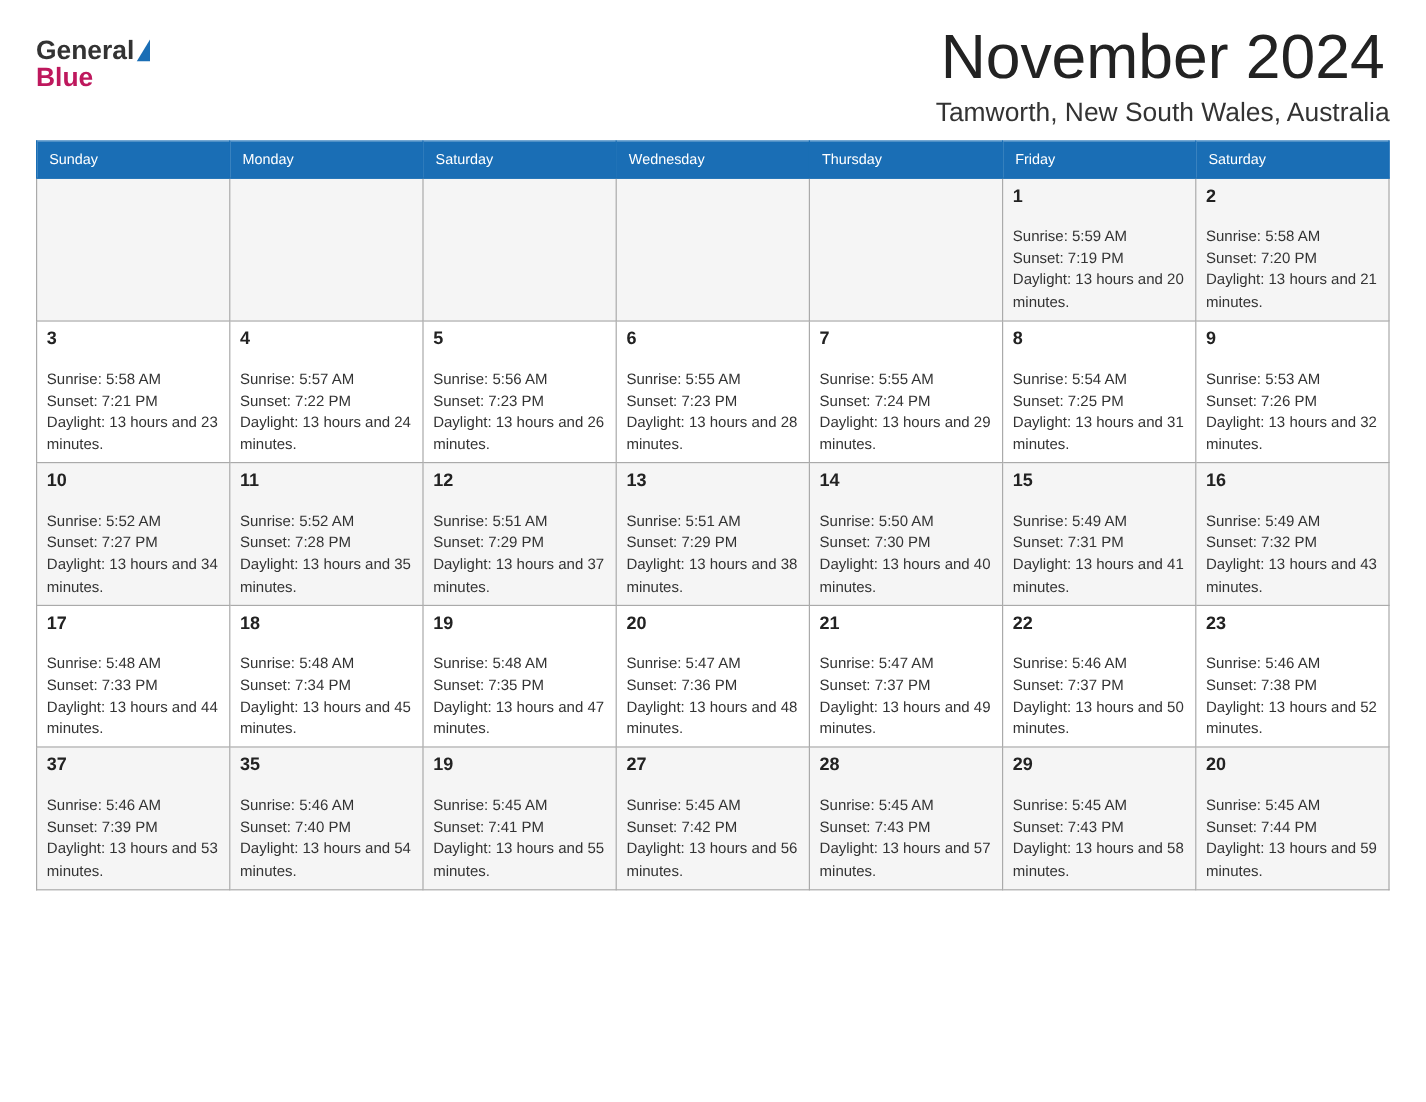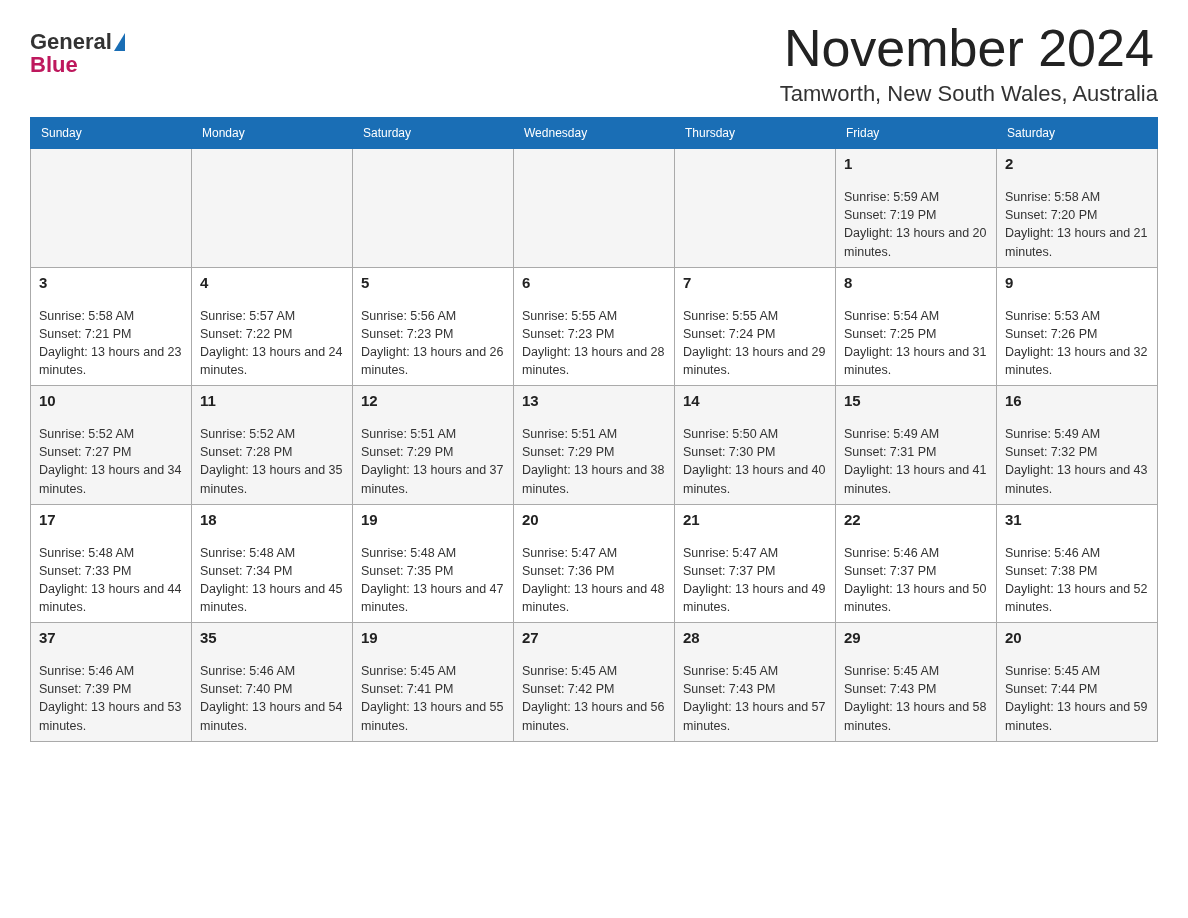--- a/index.html
+++ b/index.html
@@ -228,21 +228,21 @@
         </td>
         <td>
           <span class="day-num">21</span>
           <div class="day-info">Sunrise: 5:47 AM<br>Sunset: 7:37 PM<br>Daylight: 13 hours and 49 minutes.</div>
         </td>
         <td>
           <span class="day-num">22</span>
           <div class="day-info">Sunrise: 5:46 AM<br>Sunset: 7:37 PM<br>Daylight: 13 hours and 50 minutes.</div>
         </td>
         <td>
-          <span class="day-num">31</span>
+          <span class="day-num">23</span>
           <div class="day-info">Sunrise: 5:46 AM<br>Sunset: 7:38 PM<br>Daylight: 13 hours and 52 minutes.</div>
         </td>
       </tr>
       <tr class="week-row">
         <td>
           <span class="day-num">37</span>
           <div class="day-info">Sunrise: 5:46 AM<br>Sunset: 7:39 PM<br>Daylight: 13 hours and 53 minutes.</div>
         </td>
         <td>
           <span class="day-num">35</span>

